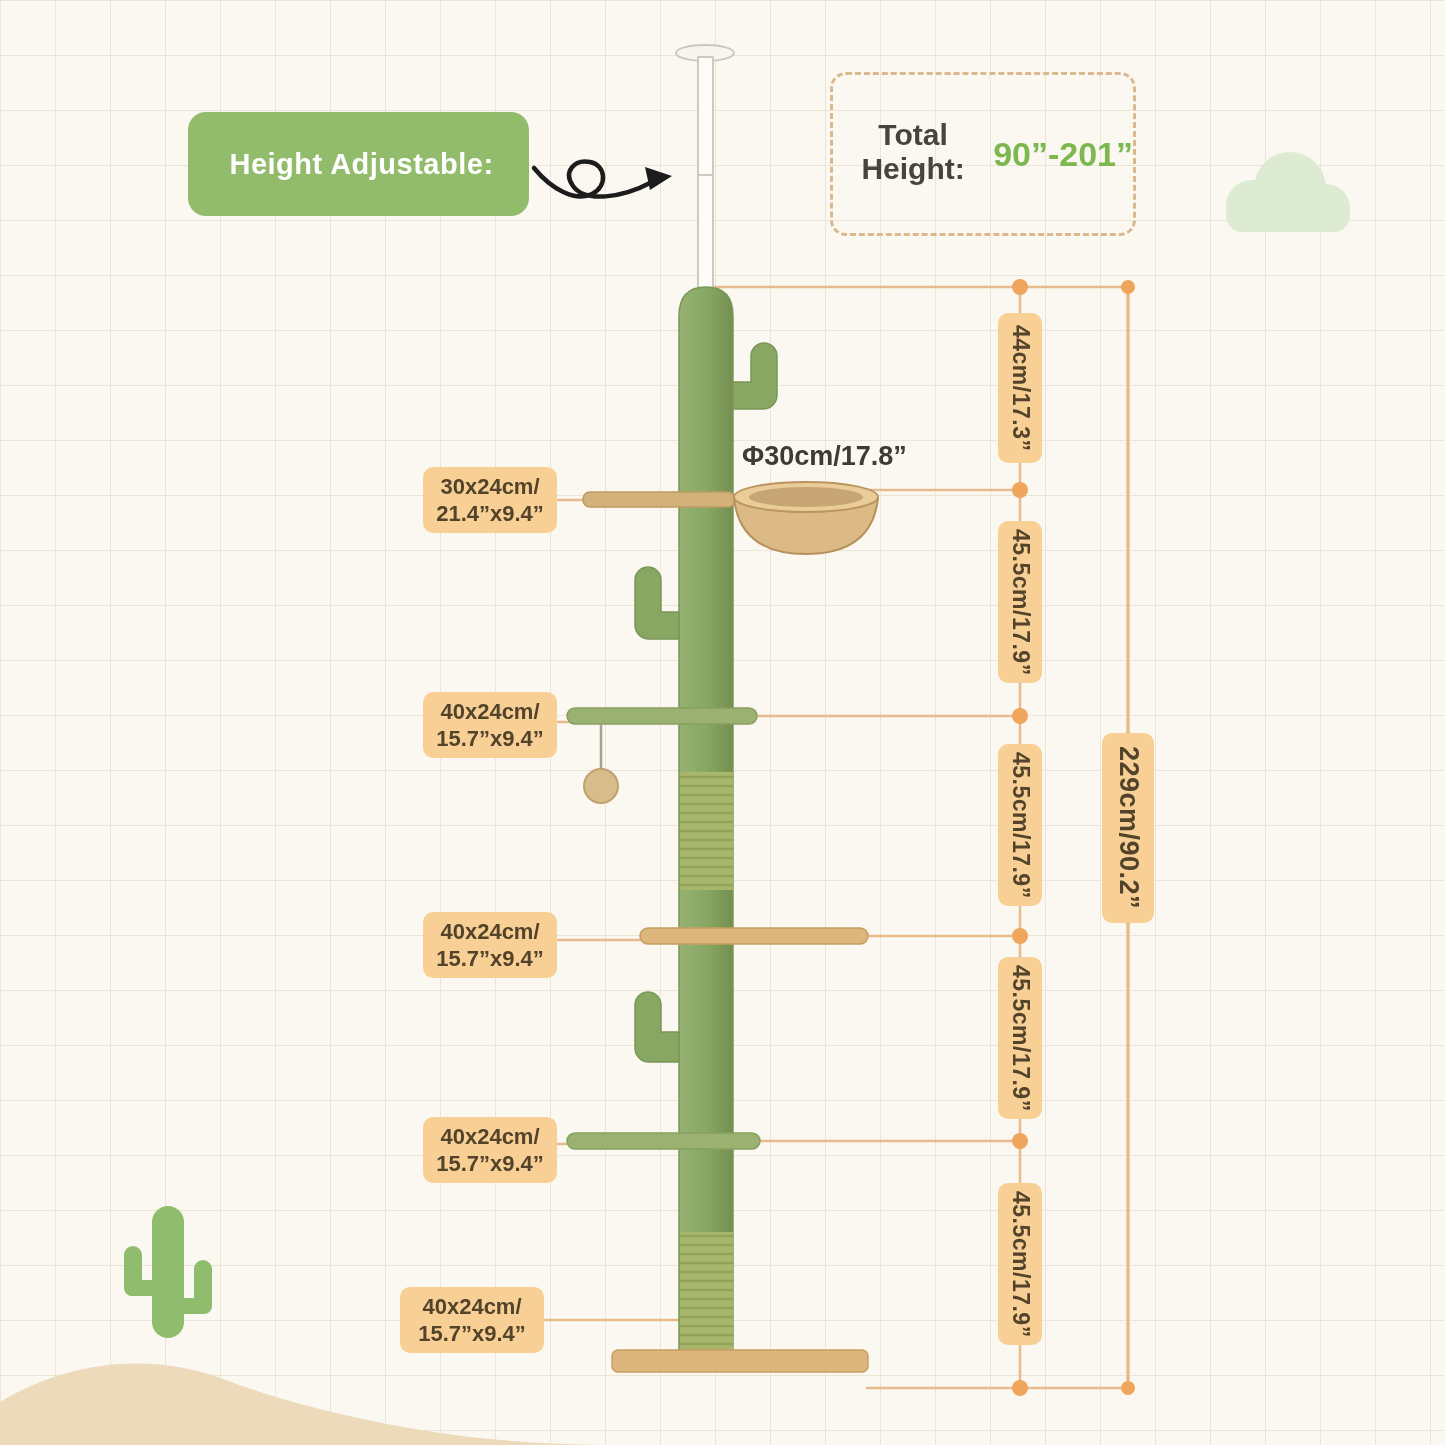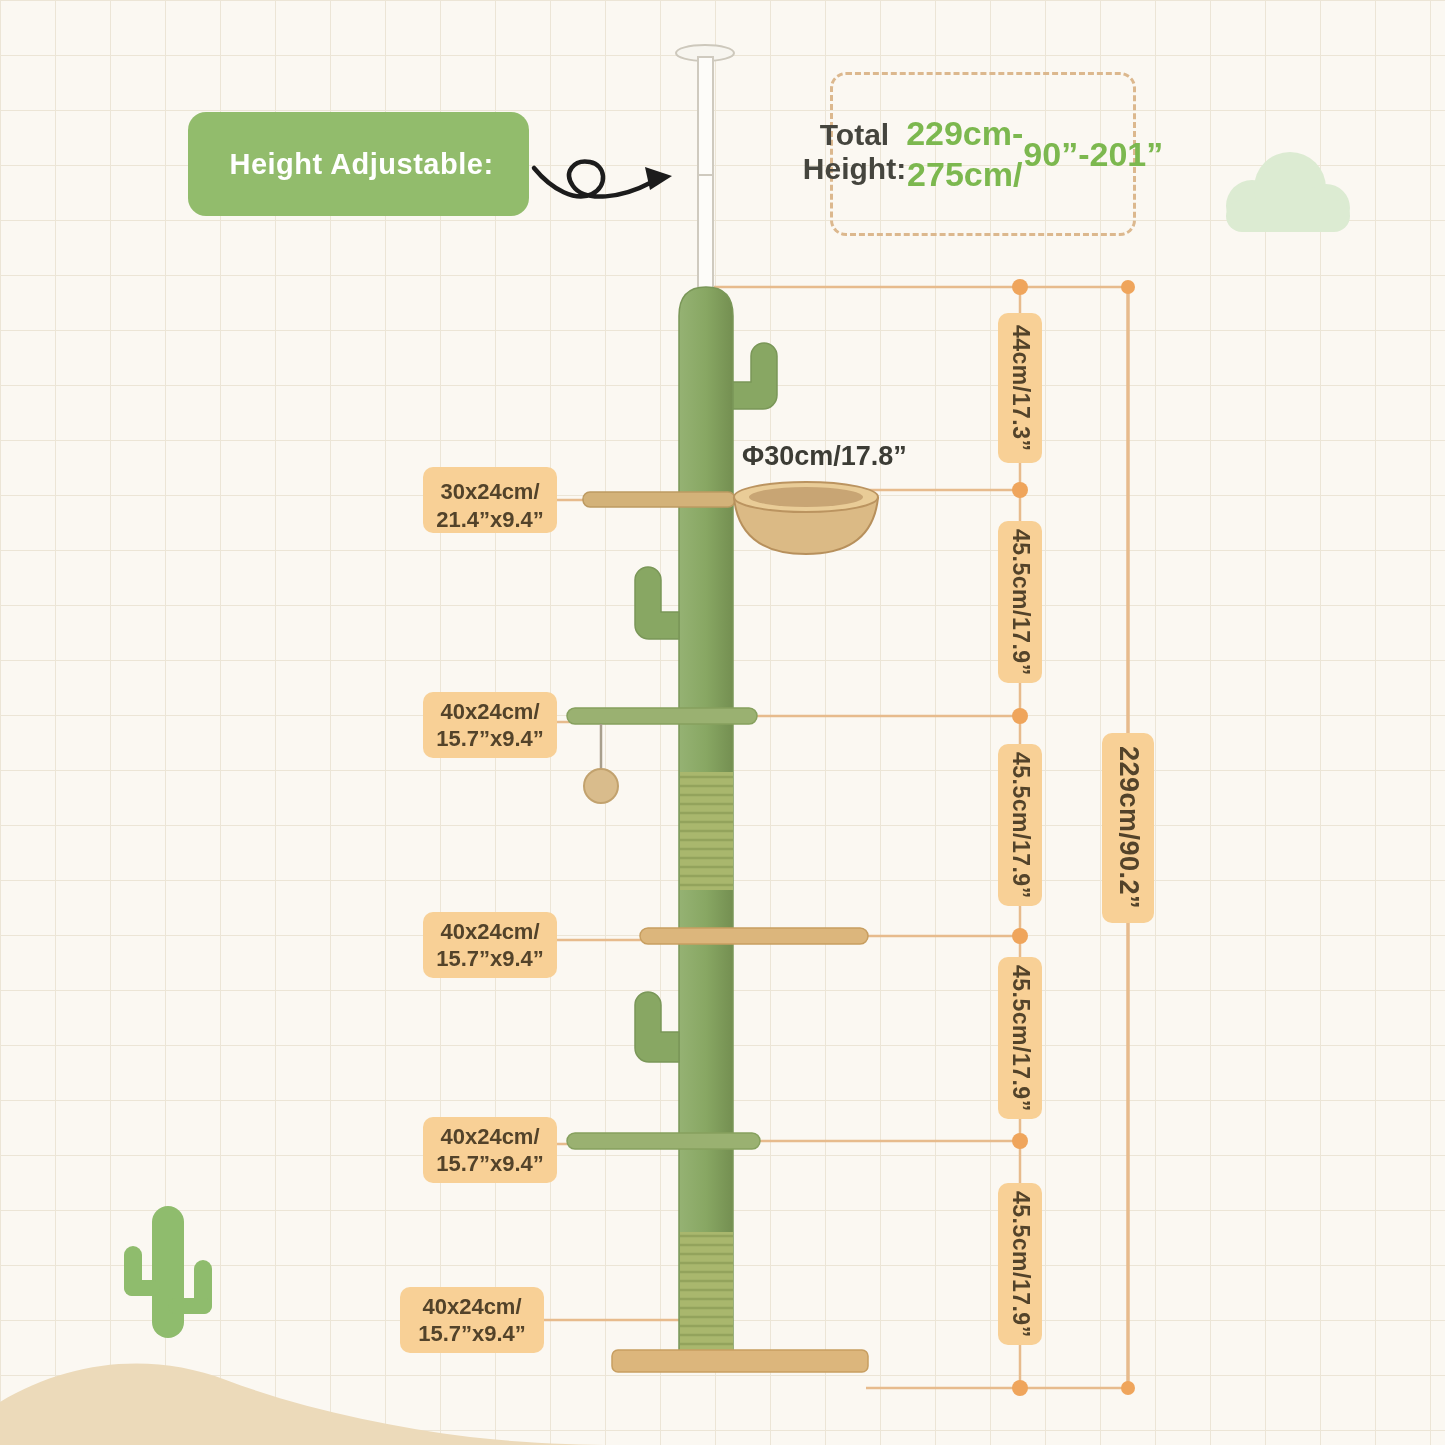--- a/index.html
+++ b/index.html
@@ -158,27 +158,26 @@
       <polygon points="672,176 645,167 650,190" fill="#1c1c1c"></polygon>
     </g>
   </svg>
 
   <div class="badge-green">
     <div class="t">Height Adjustable:</div>
   </div>
 
   <div class="box-dashed">
     <div class="t">Total Height:</div>
-    <div class="v">229cm-275cm/</div>
     <div class="v">90”-201”</div>
   </div>
 
   <div class="hammock-label">Φ30cm/17.8”</div>
 
-  <div class="size-label" style="left:423px; top:467px;justify-content:flex-end;">
+  <div class="size-label" style="left:423px; top:467px;">
     <span>30x24cm/</span>
     <span>21.4”x9.4”</span>
   </div>
   <div class="size-label" style="left:423px; top:692px;">
     <span>40x24cm/</span>
     <span>15.7”x9.4”</span>
   </div>
   <div class="size-label" style="left:423px; top:912px;">
     <span>40x24cm/</span>
     <span>15.7”x9.4”</span>

